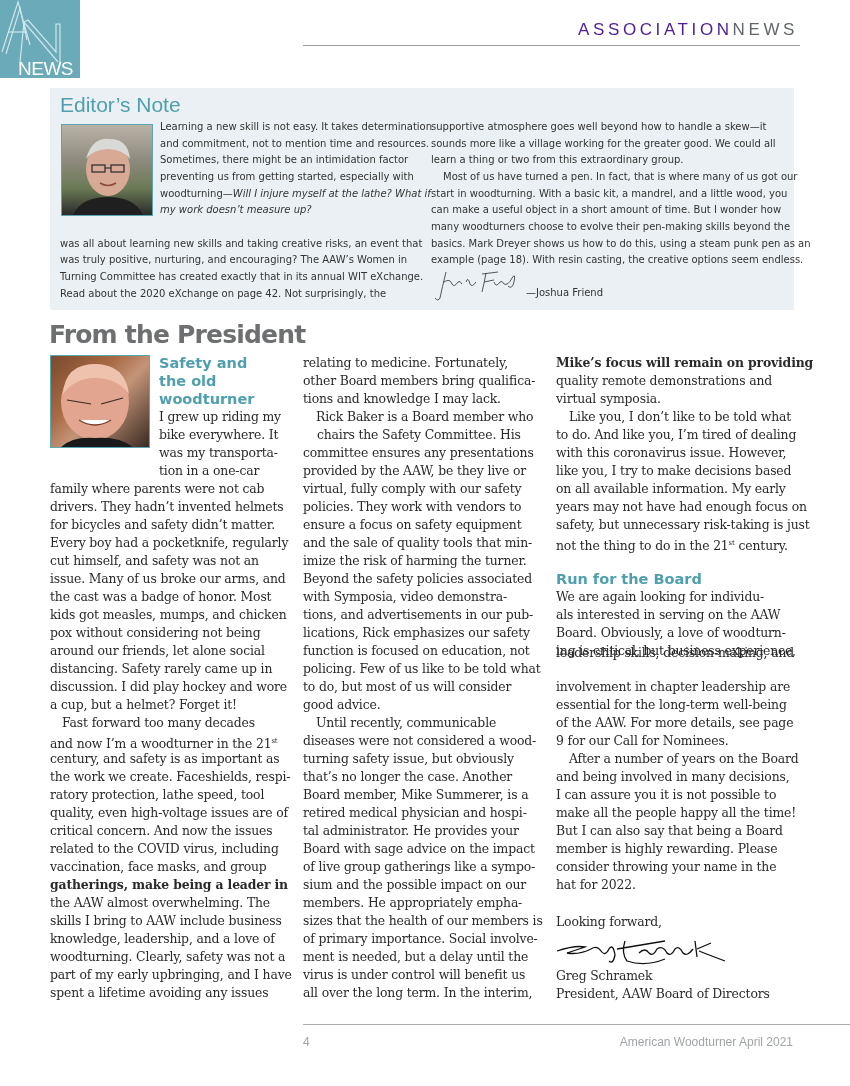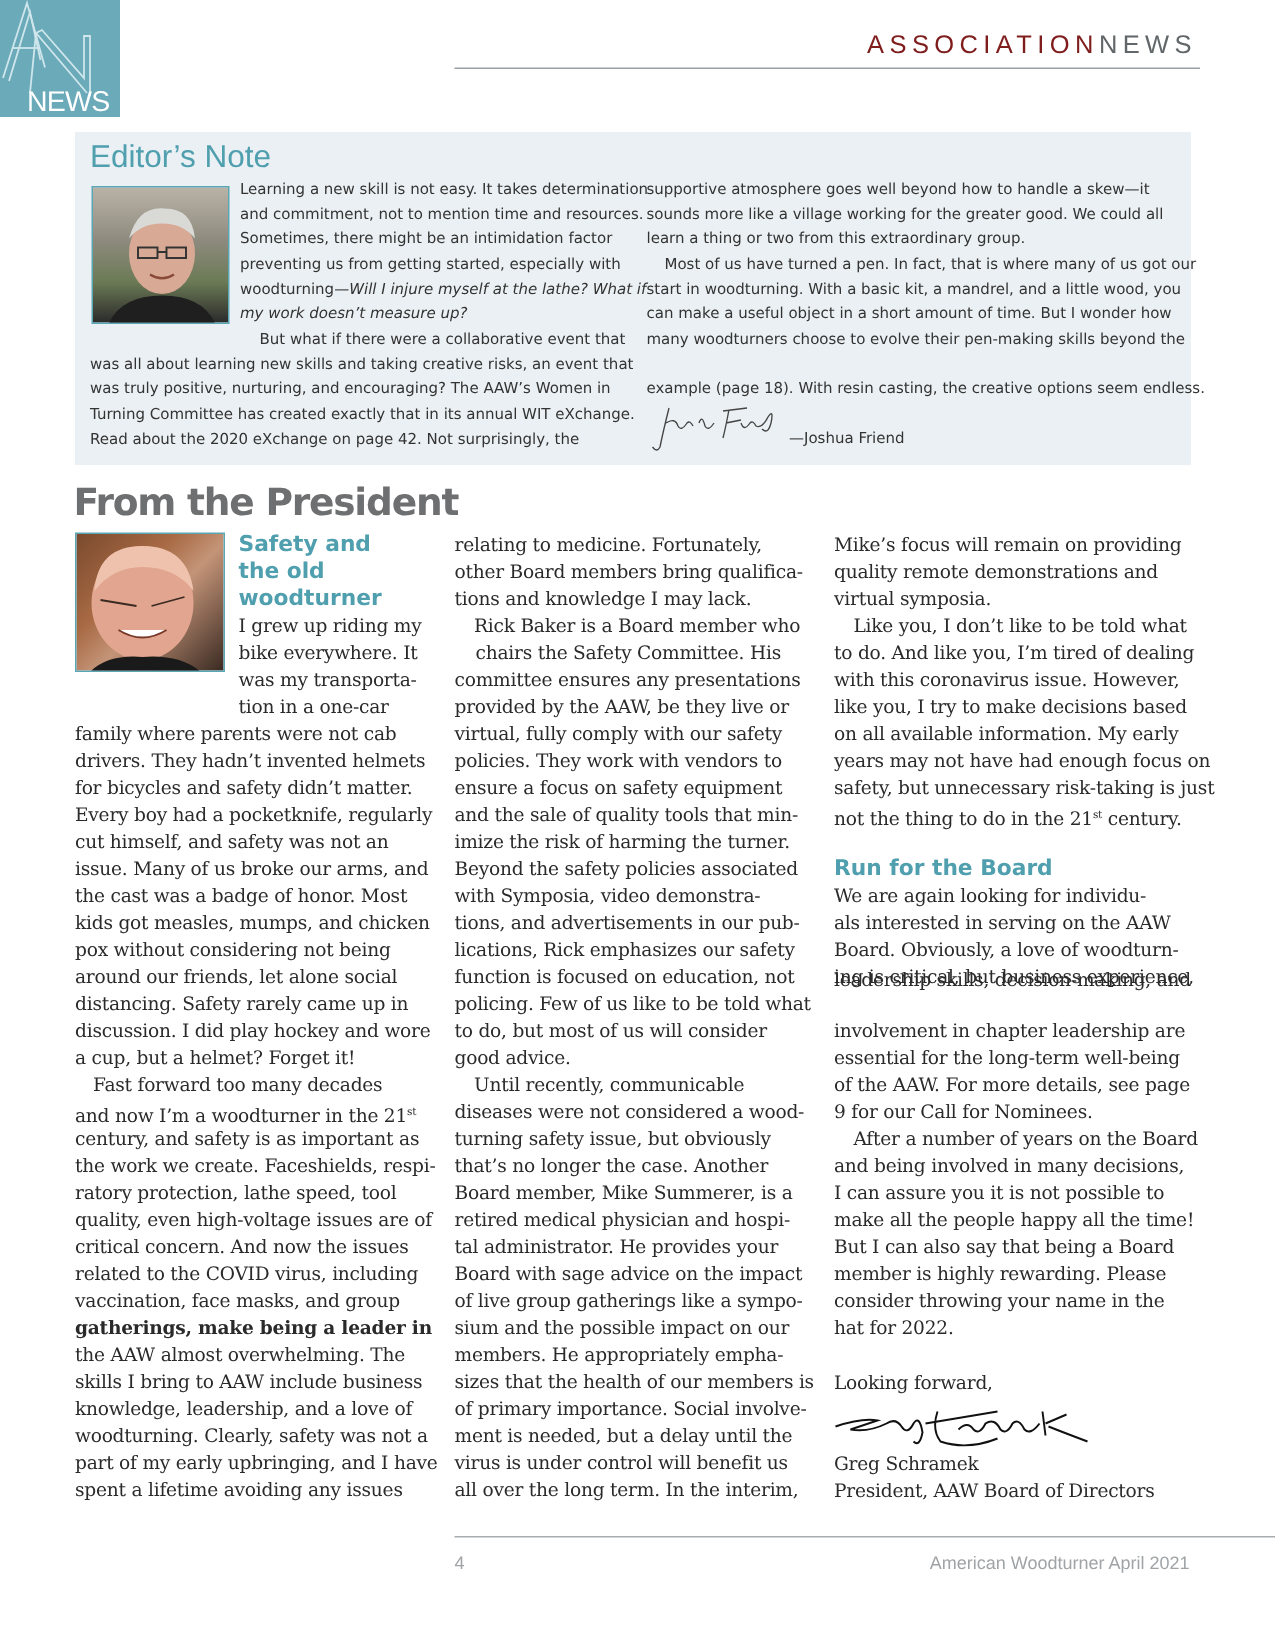--- a/index.html
+++ b/index.html
@@ -17,21 +17,21 @@
     font-family: "Liberation Sans", sans-serif; font-size: 19px; color: #ffffff;
     letter-spacing: -0.5px;
   }
 
   
   .section-header {
     position: absolute; right: 52px; top: 20px;
     font-family: "Liberation Sans", sans-serif; font-size: 17px;
     letter-spacing: 3.6px; font-weight: 400;
   }
-  .section-header .assoc { color: #7f1d1d; }
+  .section-header .assoc { color: #4c1d95; }
   .section-header .news { color: #616669; }
   .header-rule {
     position: absolute; left: 303px; top: 45px; width: 497px; height: 1px; background: #9aa0a3;
   }
 
   
   .editor-box {
     position: absolute; left: 50px; top: 88px; width: 744px; height: 222px;
     background: #eaf0f3;
   }
@@ -126,33 +126,33 @@
       <path d="M10 92 Q18 72 46 72 Q74 72 82 92Z" fill="#1f1f1f"></path>
     </svg>
   </div>
 
   <div class="ed-line" style="left:110px;top:31px;">Learning a new skill is not easy. It takes determination</div>
   <div class="ed-line" style="left:110px;top:48px;">and commitment, not to mention time and resources.</div>
   <div class="ed-line" style="left:110px;top:64px;">Sometimes, there might be an intimidation factor</div>
   <div class="ed-line" style="left:110px;top:81px;">preventing us from getting started, especially with</div>
   <div class="ed-line" style="left:110px;top:98px;"><span>woodturning—</span><i>Will I injure myself at the lathe? What if</i></div>
   <div class="ed-line" style="left:110px;top:114px;"><i>my work doesn’t measure up?</i></div>
-  <div class="ed-line" style="left:123px;top:131px;">But what if there were a collaborative event that</div>
   <div class="ed-line" style="left:10px;top:164px;">was truly positive, nurturing, and encouraging? The AAW’s Women in</div>
   <div class="ed-line" style="left:10px;top:148px;">was all about learning new skills and taking creative risks, an event that</div>
   <div class="ed-line" style="left:10px;top:181px;">Turning Committee has created exactly that in its annual WIT eXchange.</div>
   <div class="ed-line" style="left:10px;top:198px;">Read about the 2020 eXchange on page 42. Not surprisingly, the</div>
 
   <div class="ed-line" style="left:381px;top:31px;">supportive atmosphere goes well beyond how to handle a skew—it</div>
   <div class="ed-line" style="left:381px;top:48px;">sounds more like a village working for the greater good. We could all</div>
   <div class="ed-line" style="left:381px;top:64px;">learn a thing or two from this extraordinary group.</div>
   <div class="ed-line" style="left:393px;top:81px;">Most of us have turned a pen. In fact, that is where many of us got our</div>
   <div class="ed-line" style="left:381px;top:98px;">start in woodturning. With a basic kit, a mandrel, and a little wood, you</div>
   <div class="ed-line" style="left:381px;top:114px;">can make a useful object in a short amount of time. But I wonder how</div>
   <div class="ed-line" style="left:381px;top:131px;">many woodturners choose to evolve their pen-making skills beyond the</div>
+  <div class="ed-line" style="left:381px;top:148px;">basics. Mark Dreyer shows us how to do this, using a steam punk pen as an</div>
   <div class="ed-line" style="left:381px;top:164px;">example (page 18). With resin casting, the creative options seem endless.</div>
 
   <svg class="ed-sig" width="92" height="36" viewBox="0 0 92 36">
     <path d="M14 4 Q10 20 8 30 Q6 34 3 30 M12 14 Q18 10 20 16 Q22 20 26 14 Q28 12 30 16 M34 14 Q36 8 38 16 Q40 20 44 14 M50 6 L66 4 M54 5 Q52 16 50 24 M52 14 L62 12 M62 14 Q64 20 68 14 Q70 12 72 16 Q76 18 80 10 Q84 4 82 14 Q80 22 76 18" fill="none" stroke="#444" stroke-width="0.9"></path>
   </svg>
   <div class="ed-byline">—Joshua Friend</div>
 </div>
 
 <div class="pres-title">From the President</div>
 <div class="pres-photo">
@@ -234,21 +234,21 @@
 <div class="p-line" style="left:303px;top:840px;">Board with sage advice on the impact</div>
 <div class="p-line" style="left:303px;top:858px;">of live group gatherings like a sympo-</div>
 <div class="p-line" style="left:303px;top:876px;">sium and the possible impact on our</div>
 <div class="p-line" style="left:303px;top:894px;">members. He appropriately empha-</div>
 <div class="p-line" style="left:303px;top:912px;">sizes that the health of our members is</div>
 <div class="p-line" style="left:303px;top:930px;">of primary importance. Social involve-</div>
 <div class="p-line" style="left:303px;top:948px;">ment is needed, but a delay until the</div>
 <div class="p-line" style="left:303px;top:966px;">virus is under control will benefit us</div>
 <div class="p-line" style="left:303px;top:984px;">all over the long term. In the interim,</div>
 
-<div class="p-line" style="left:556px;top:354px;">Mike’s focus will remain on providing</div>
+<div class="p-line" style="left:556px;top:354px;font-weight:bold;">Mike’s focus will remain on providing</div>
 <div class="p-line" style="left:556px;top:372px;">quality remote demonstrations and</div>
 <div class="p-line" style="left:556px;top:390px;">virtual symposia.</div>
 <div class="p-line" style="left:569px;top:408px;">Like you, I don’t like to be told what</div>
 <div class="p-line" style="left:556px;top:426px;">to do. And like you, I’m tired of dealing</div>
 <div class="p-line" style="left:556px;top:444px;">with this coronavirus issue. However,</div>
 <div class="p-line" style="left:556px;top:462px;">like you, I try to make decisions based</div>
 <div class="p-line" style="left:556px;top:480px;">on all available information. My early</div>
 <div class="p-line" style="left:556px;top:498px;">years may not have had enough focus on</div>
 <div class="p-line" style="left:556px;top:516px;">safety, but unnecessary risk-taking is just</div>
 <div class="p-line" style="left:556px;top:534px;"><span>not the thing to do in the 21</span><sup>st</sup><span> century.</span></div>

